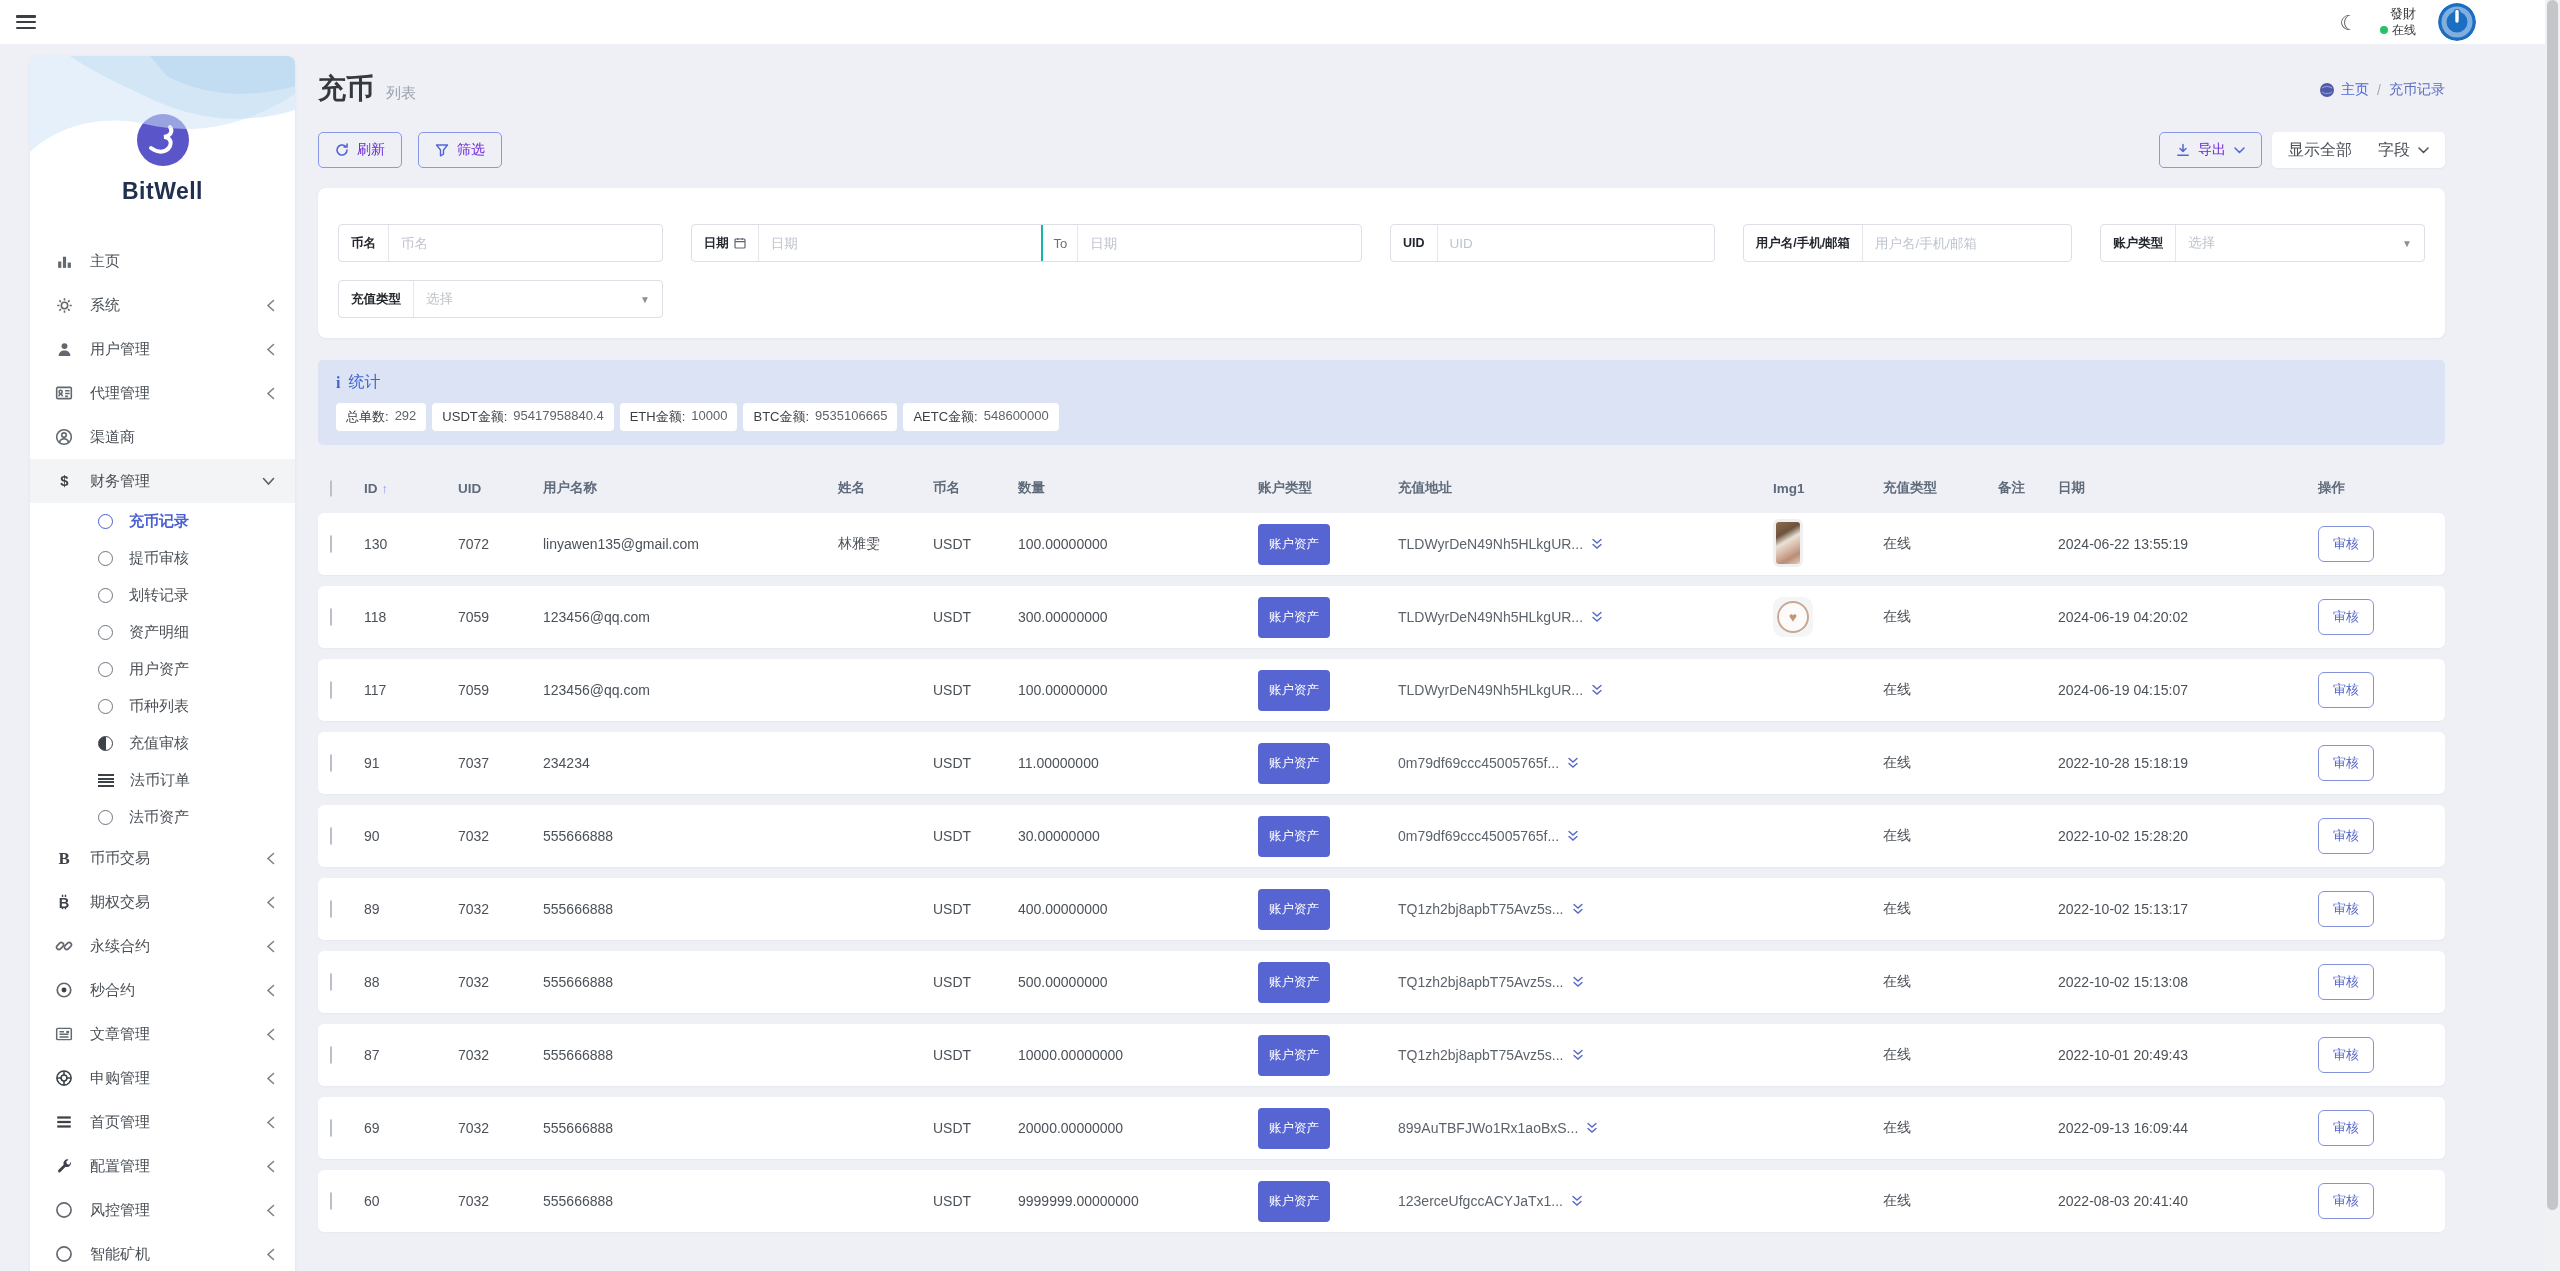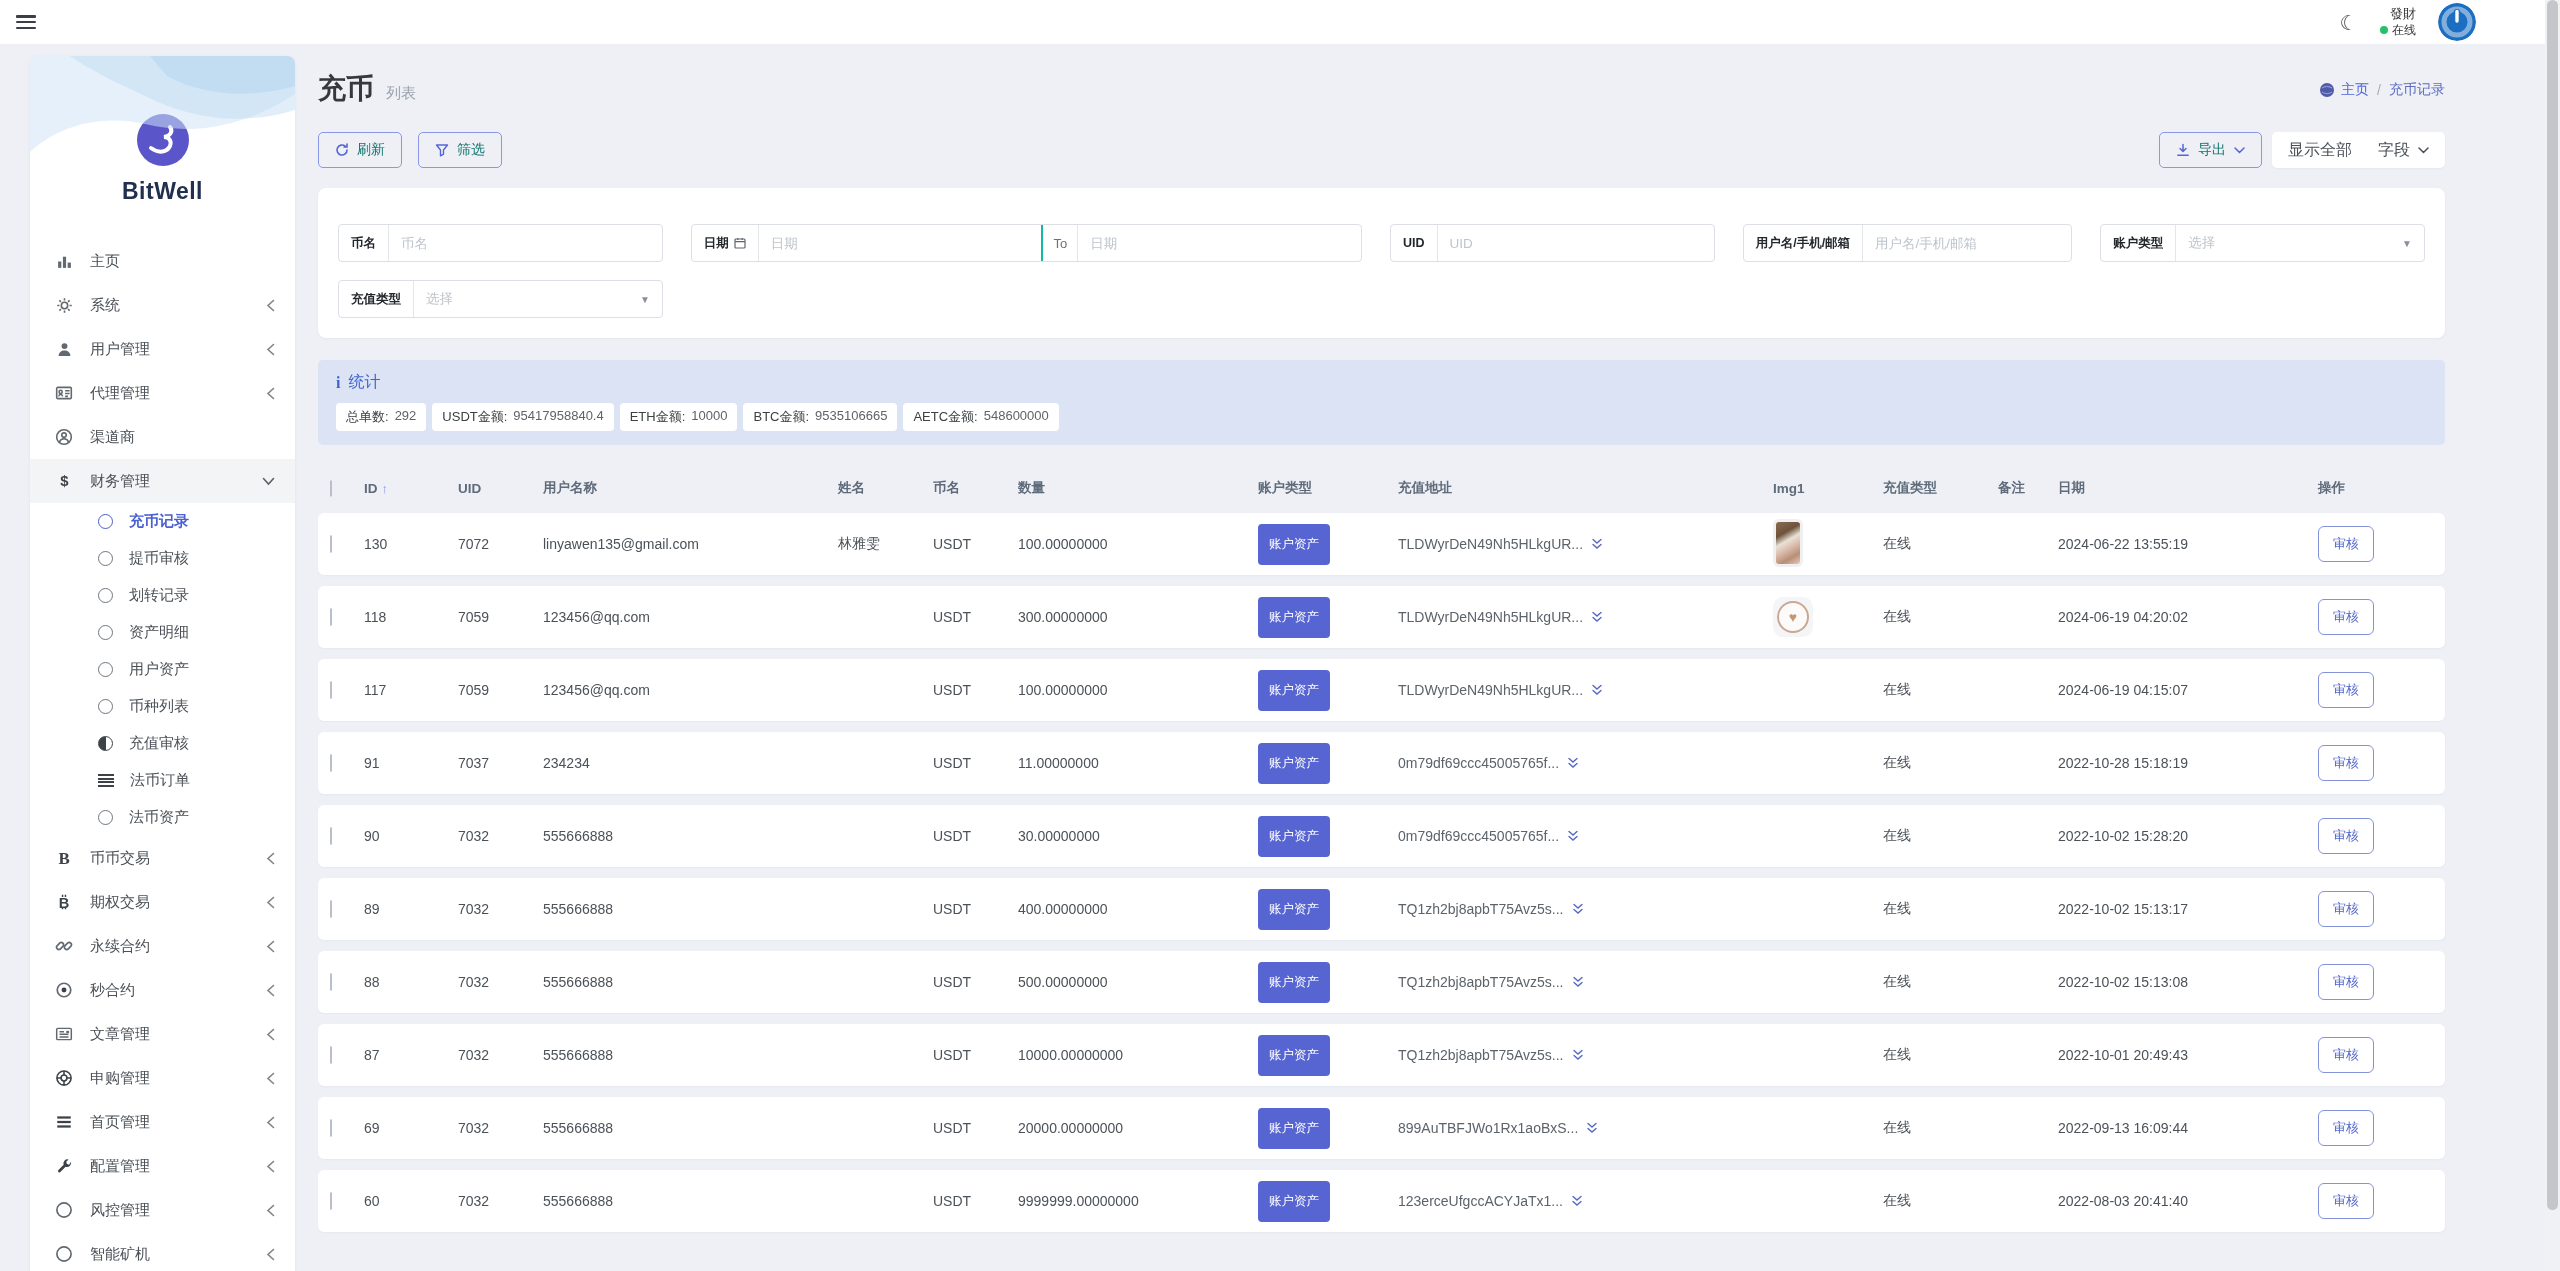--- a/index.html
+++ b/index.html
@@ -51,21 +51,21 @@
   .page-title { font-size:28px; font-weight:bold; color:#35393e; }
   .page-subtitle { font-size:15px; color:#9aa2ab; margin-left:12px; }
   .breadcrumb { margin-left:auto; display:flex; align-items:center; gap:8px; font-size:14px; }
   .bc-home { color:#4d66d8; display:flex; align-items:center; gap:6px; cursor:pointer; }
   .bc-sep { color:#a7acb3; }
   .bc-current { color:#5d6dc0; cursor:pointer; }
   
   .toolbar { margin-top:24px; display:flex; align-items:center; }
   .btn { display:inline-flex; align-items:center; gap:8px; height:36px; padding:0 16px; border-radius:5px;
          font-size:14px; cursor:pointer; background:#fff; border:1px solid #dcdfe6; color:#303133; }
-  .btn--outline-primary { border:1px solid #8a96e6; color:#0f766e; background:transparent; }
+  .btn--outline-primary { border:1px solid #8a96e6; color:#6d28d9; background:transparent; }
   .btn + .btn { margin-left:16px; }
   .toolbar-right { margin-left:auto; display:flex; align-items:center; gap:10px; }
   .btn-group-white { background:#fff; border:none; box-shadow:0 1px 2px rgba(40,60,110,.05); height:36px;
                      display:inline-flex; align-items:center; gap:26px; padding:0 16px; border-radius:5px; cursor:pointer; }
   .chev-small { display:inline-flex; color:#5566d4; }
   .chev-dark { color:#4a5056; }
   
   .filter-card { margin-top:20px; background:#fff; border-radius:8px; padding:18px 20px 20px; box-shadow:0 1px 3px rgba(40,60,110,.05); }
   .btn--primary { background:#5867d6; border:1px solid #5867d6; color:#fff; height:34px; }
   .btn--reset { height:34px; }

